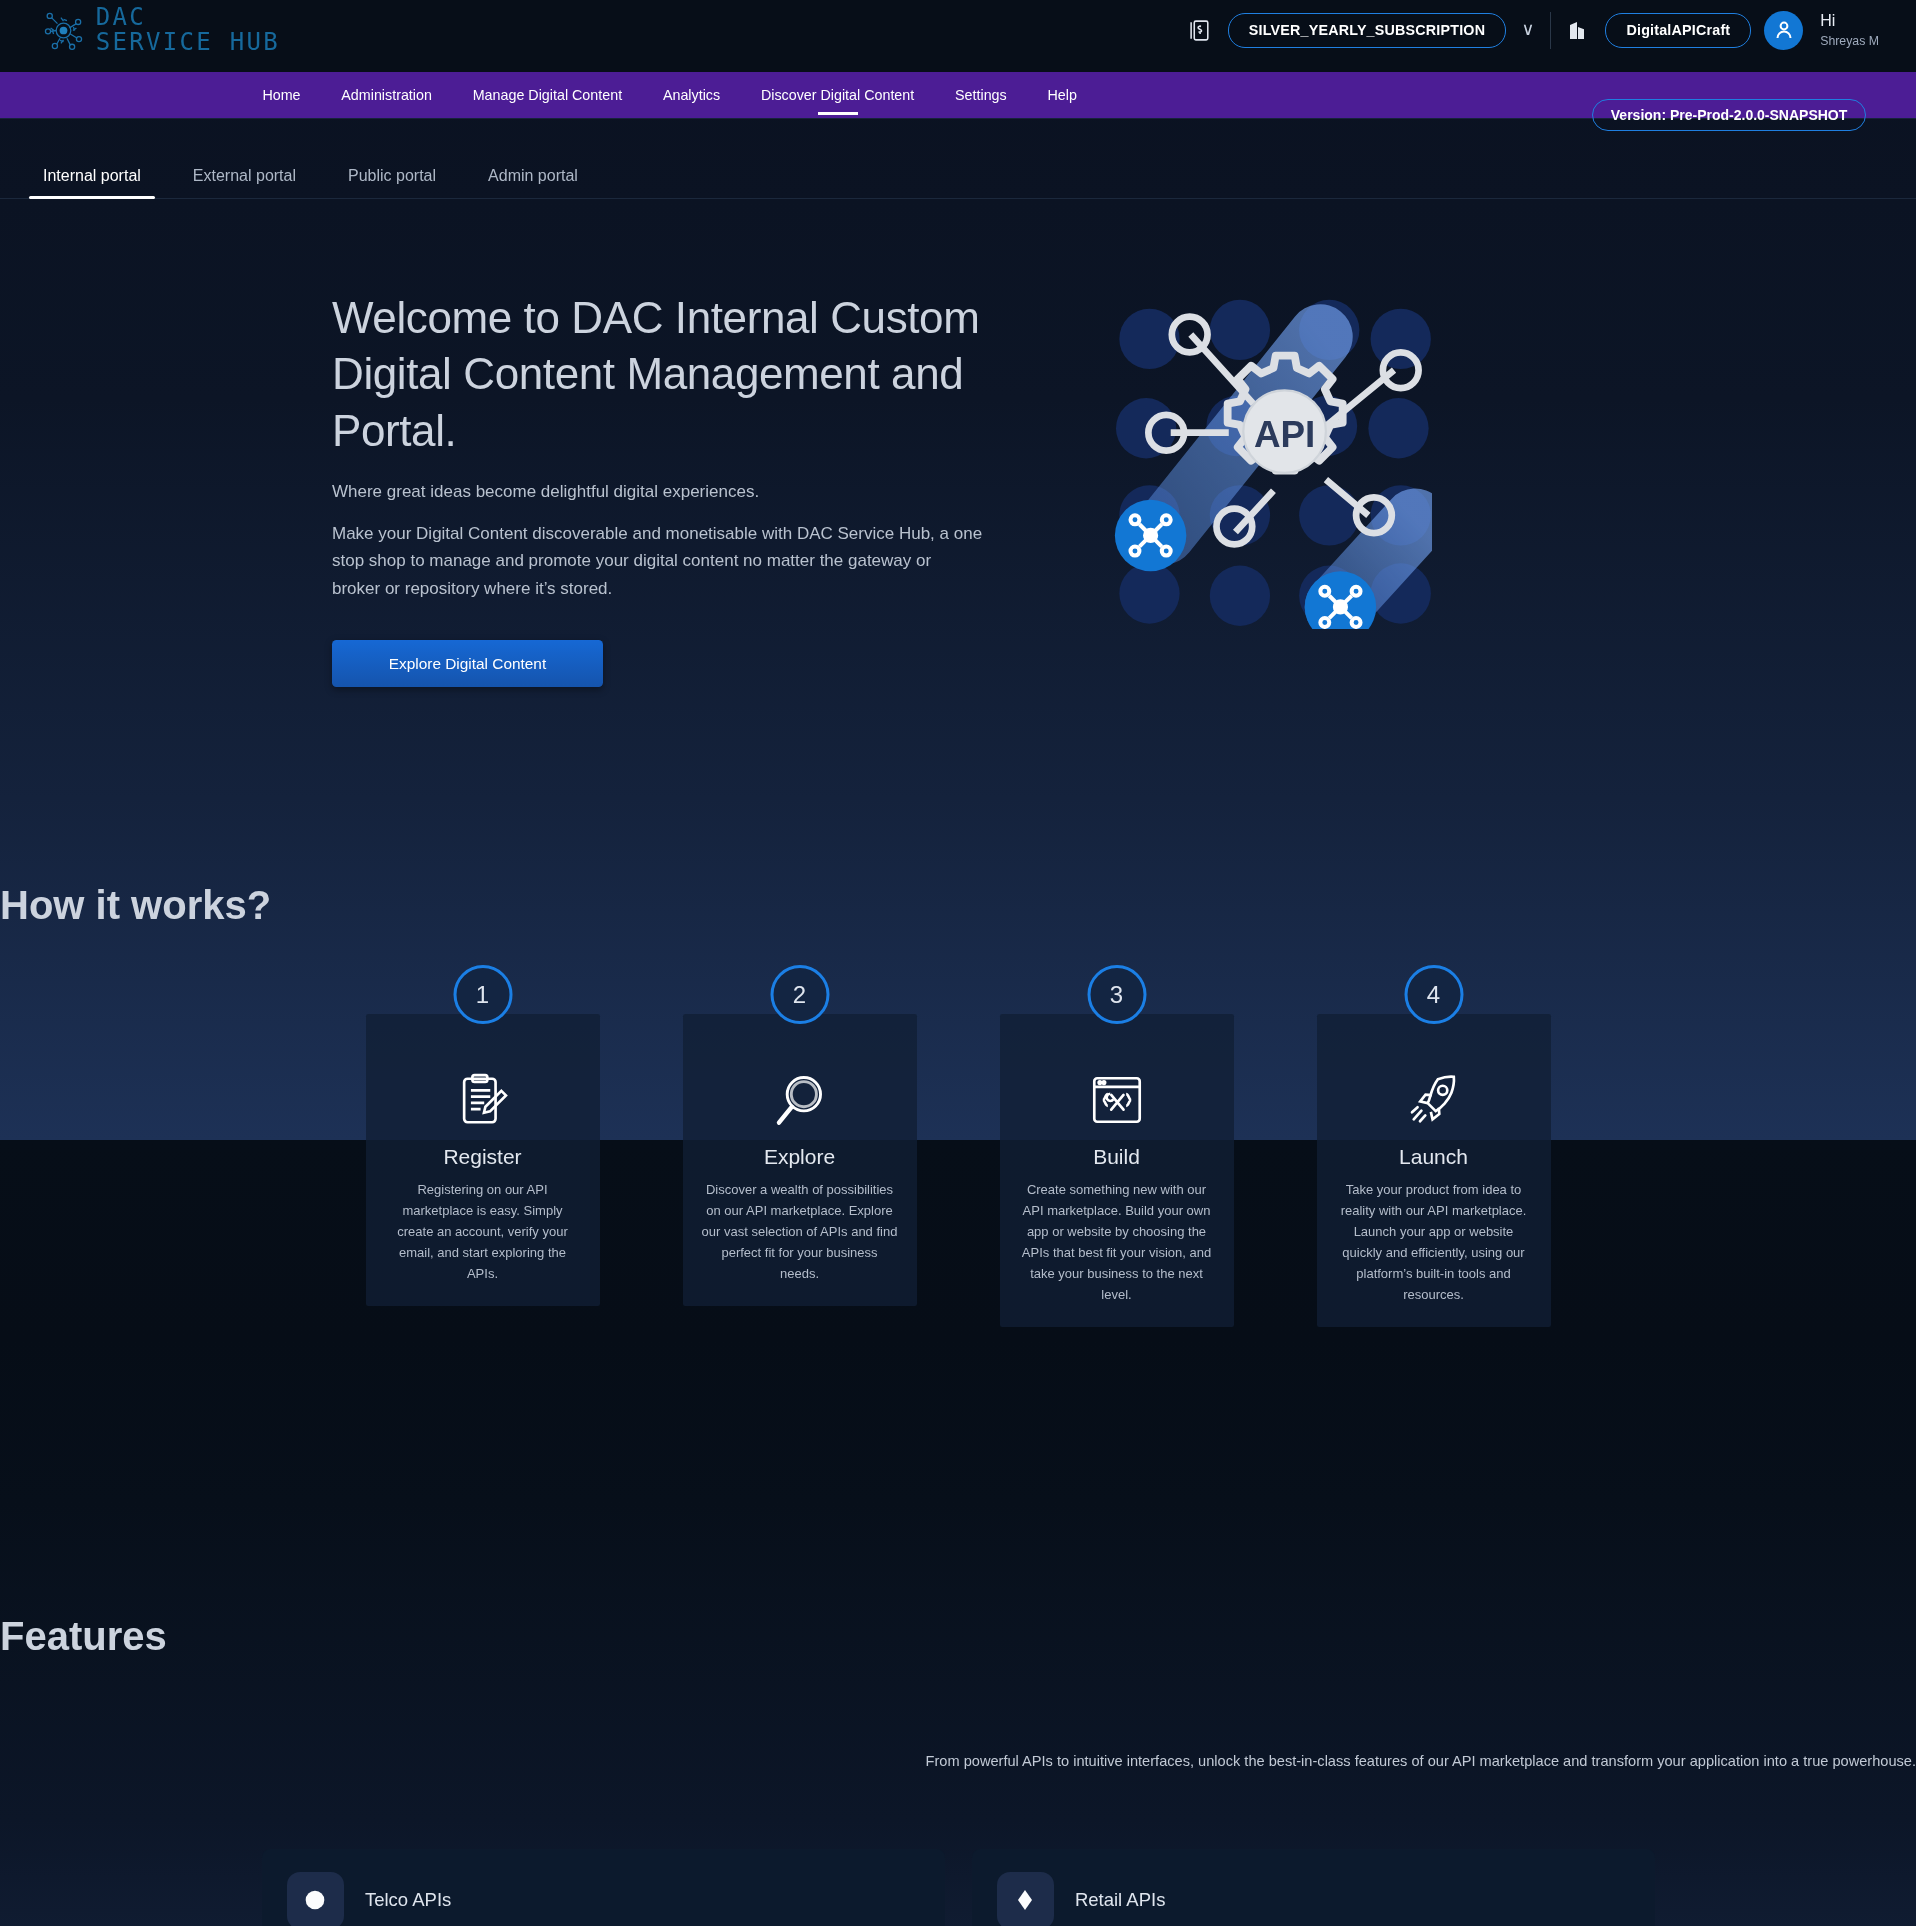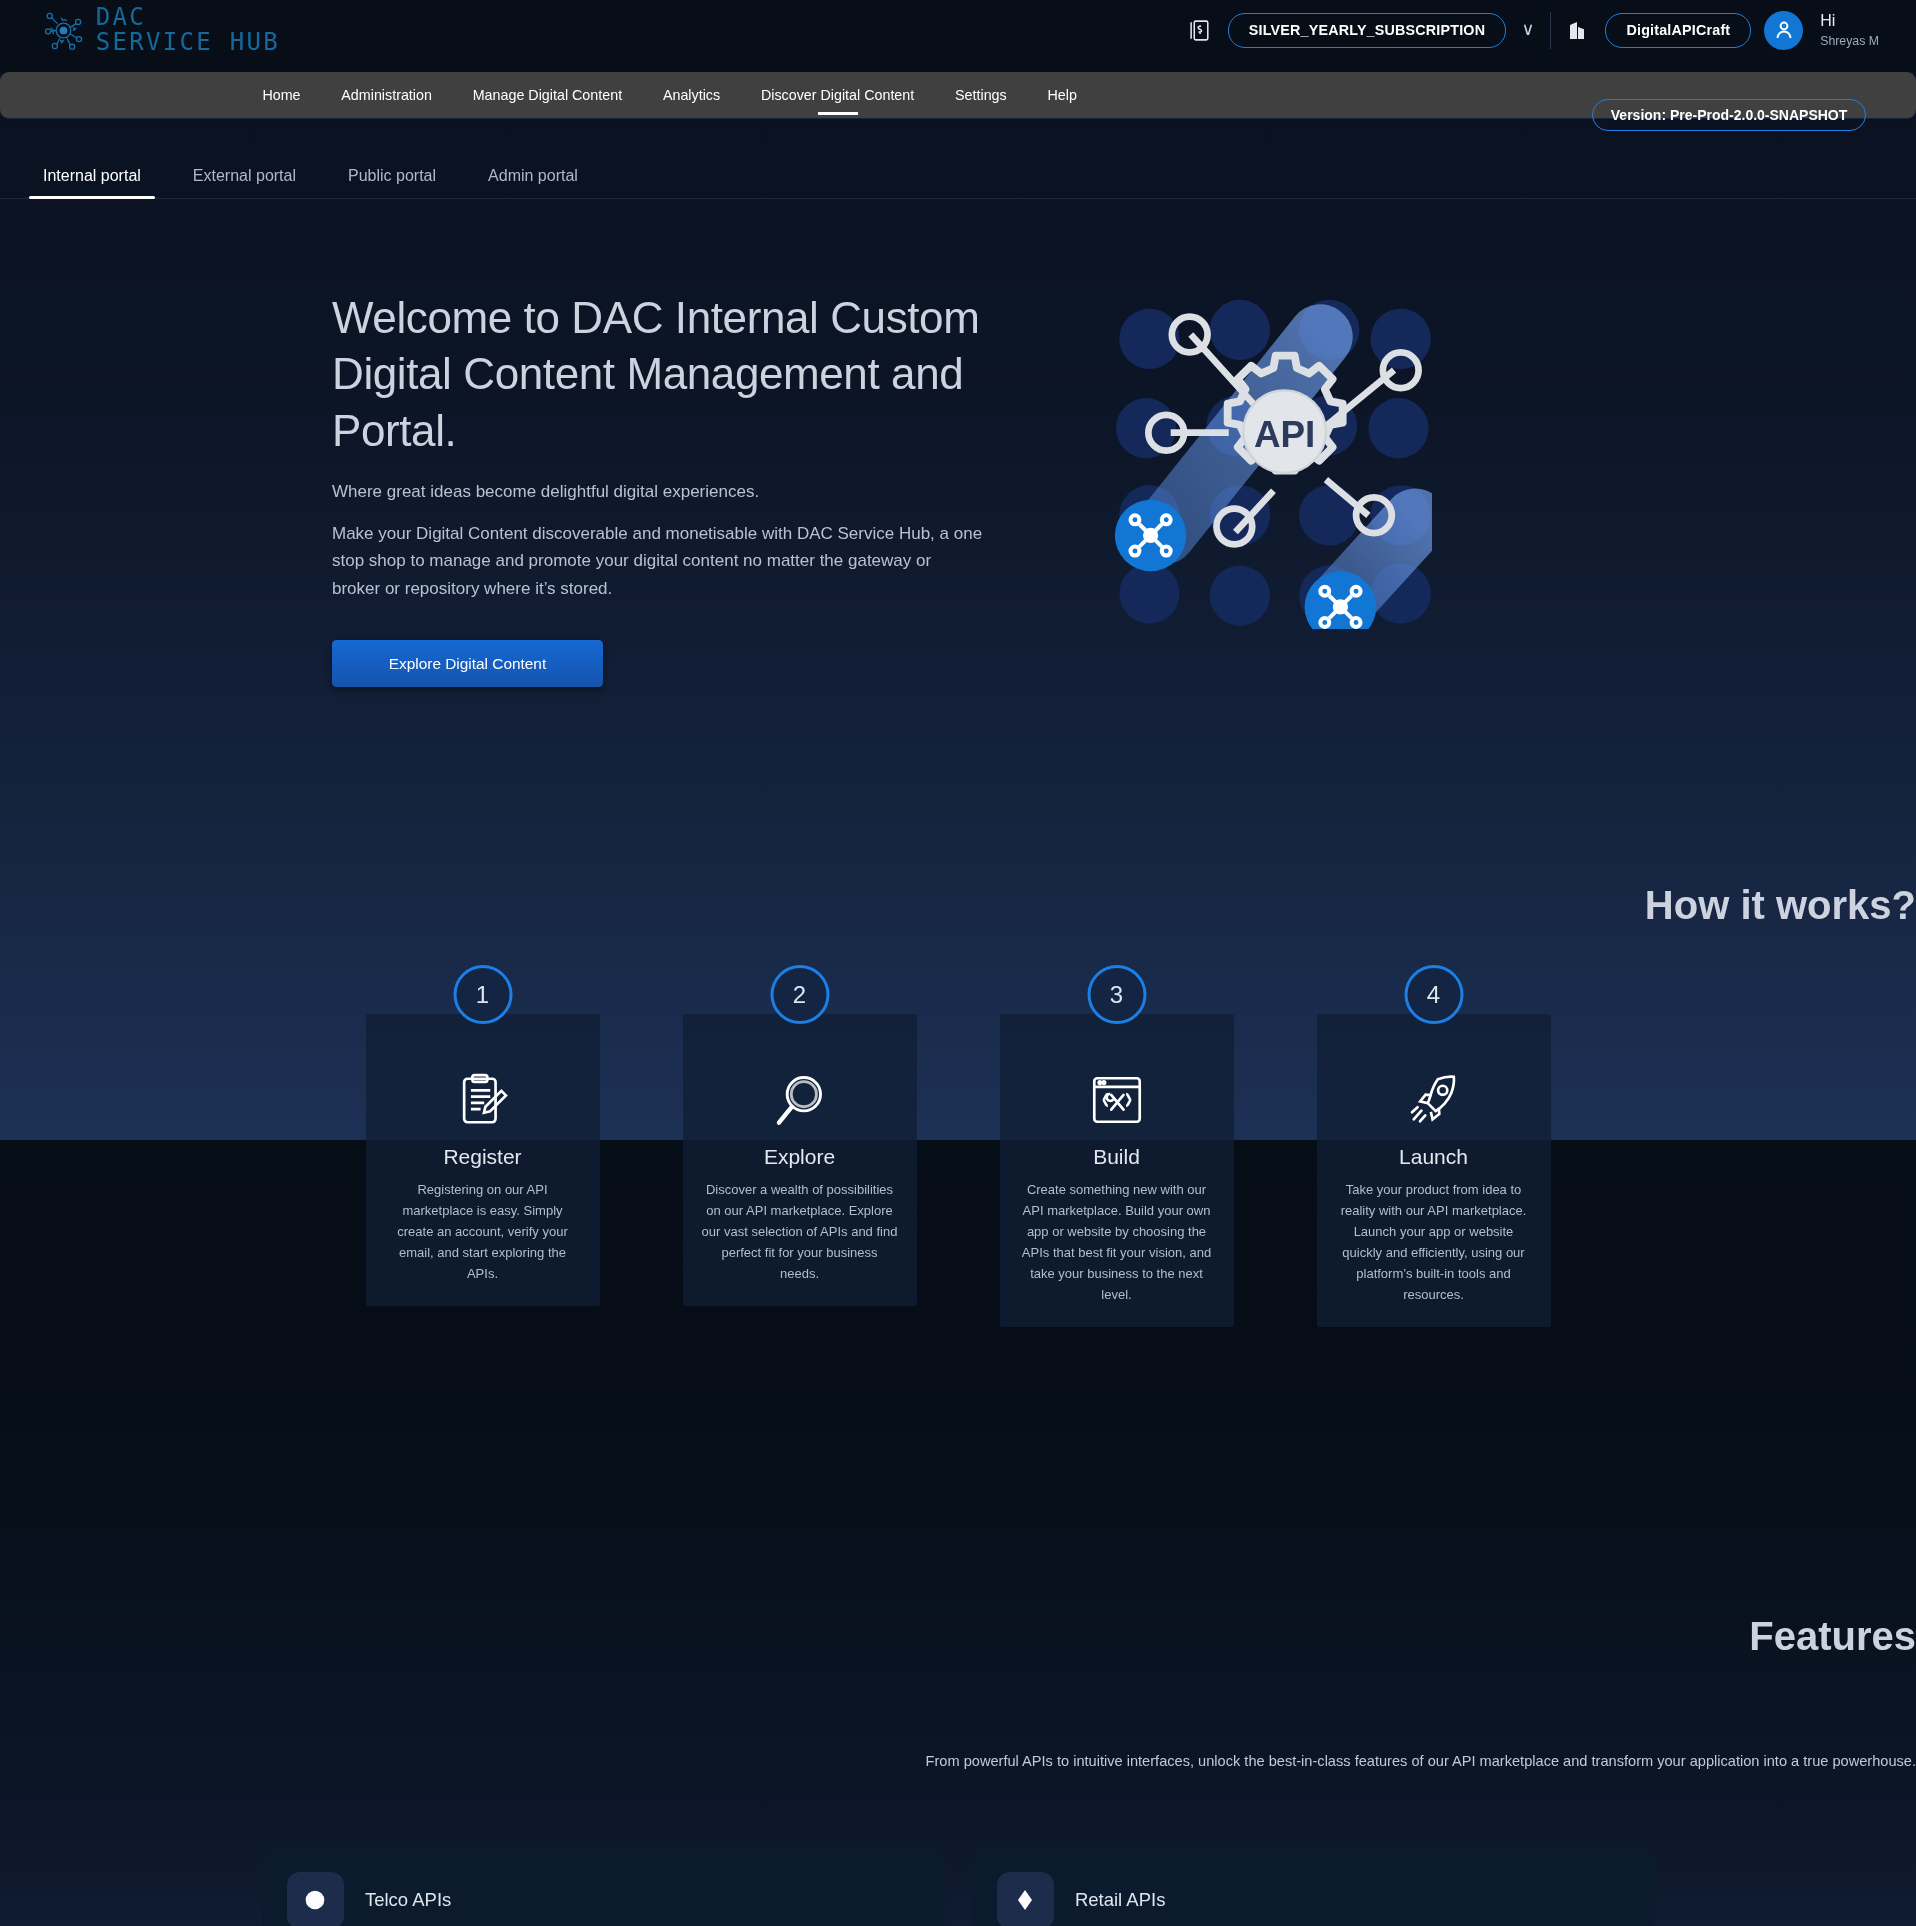--- a/index.html
+++ b/index.html
@@ -40,22 +40,22 @@
           letter-spacing:0.2px; background:transparent; white-space:nowrap; }
   .chev { color:#c9d3e1; font-size:17.7px; line-height:1; padding:0 2.3px; }
   .vdiv { width:1.2px; height:37px; background:#2a3748; }
   .avatar { width:39px; height:39px; border-radius:50%; background:#1277d4;
             display:flex; align-items:center; justify-content:center; flex:none; }
   .hi { display:flex; flex-direction:column; gap:3.1px; margin-left:3.9px; }
   .hi .l1 { font-size:16px; color:#e7ecf3; }
   .hi .l2 { font-size:12.3px; color:#9fabbd; }
 
   
-  .navbar { height:47px; background:#404040; display:flex; align-items:center;
-            position:relative; border-bottom:0.8px solid #16233a;border-radius:9px; }
+  .navbar { height:47px; background:#4c1d95; display:flex; align-items:center;
+            position:relative; border-bottom:0.8px solid #16233a; }
   .nav-items { display:flex; align-items:center; gap:0; margin-left:242px; }
   .nav-item { color:#ffffff; font-size:14.3px; padding:0 20.4px; position:relative;
               white-space:nowrap; cursor:pointer; }
   .nav-item.active::after { content:""; position:absolute; left:50%; transform:translateX(-50%);
               bottom:-11.6px; width:40px; height:2.7px; background:#ffffff; }
   .version-pill { position:absolute; right:50px; top:50%; transform:translateY(-50%);
                   border:1.2px solid #1f7fe0; border-radius:16px; height:32px;
                   display:flex; align-items:center; padding:0 17.7px;
                   font-size:14px; font-weight:700; color:#fff; white-space:nowrap;margin-top:20px; }
 
@@ -77,21 +77,21 @@
   .hero .body { margin-top:17.7px; font-size:17px; line-height:1.62; color:#b9c2cf;
                 max-width:651px; }
   .cta { margin-top:38px; display:inline-flex; align-items:center; justify-content:center;
          width:271px; height:47px; border-radius:4.6px; font-size:15.4px; color:#fff;
          background:linear-gradient(180deg,#1668d4 0%,#1554ad 100%); cursor:pointer;
          box-shadow:0 2.3px 7px rgba(0,0,0,.35); }
 
   .hero-right { margin-left:33px; width:335px; height:339px; flex:none; }
 
   
-  .sec-title { text-align:right; font-size:40px; font-weight:700; color:#ccd3de; }
+  .sec-title { text-align:left; font-size:40px; font-weight:700; color:#ccd3de; }
 
   
   .how { margin-top:196px; }
   .steps { display:flex; justify-content:center; gap:83px; margin-top:86px; }
   .step { width:234px; position:relative; }
   .step-badge { position:absolute; top:-49px; left:50%; transform:translateX(-50%);
                 width:59px; height:59px; border-radius:50%; border:3.5px solid #1b7fe5;
                 background:#132542; display:flex; align-items:center; justify-content:center;
                 font-size:24px; color:#dfe5ee; z-index:3; }
   .step-card { background:rgba(17,31,53,.78); border-radius:2.3px; padding:49px 19px 21.6px 19px;

